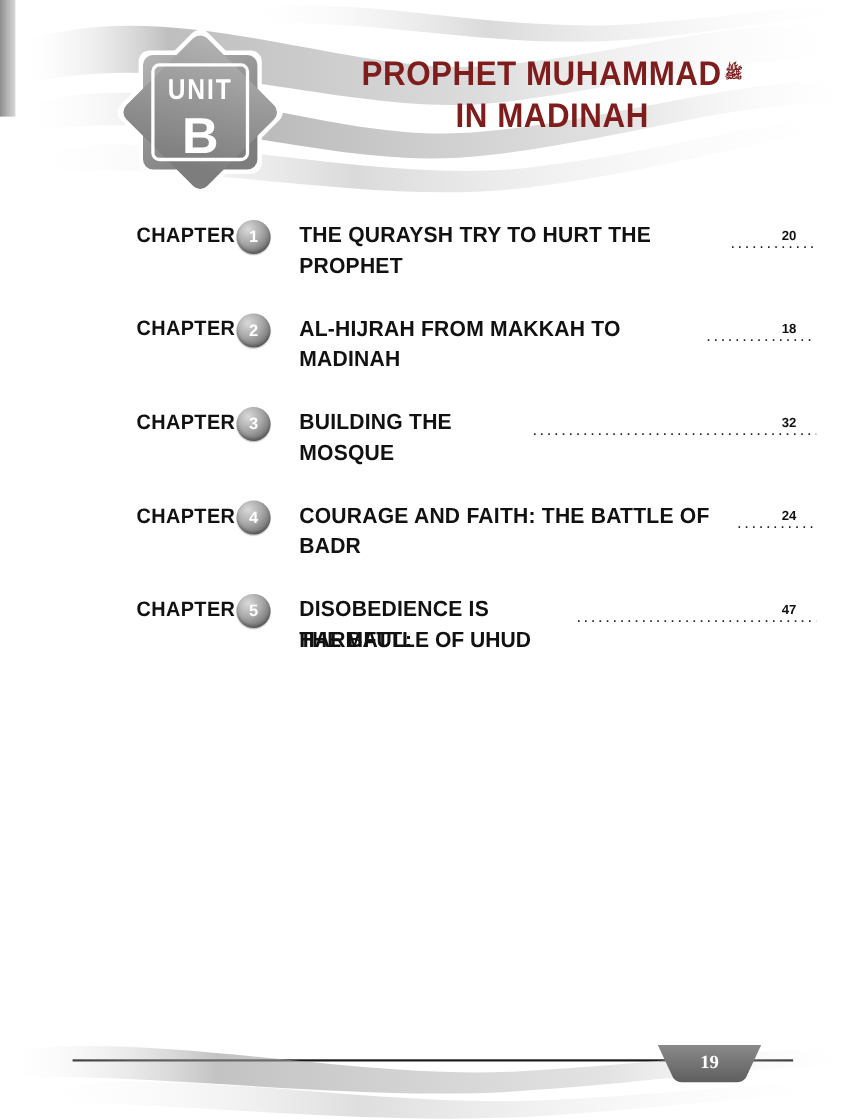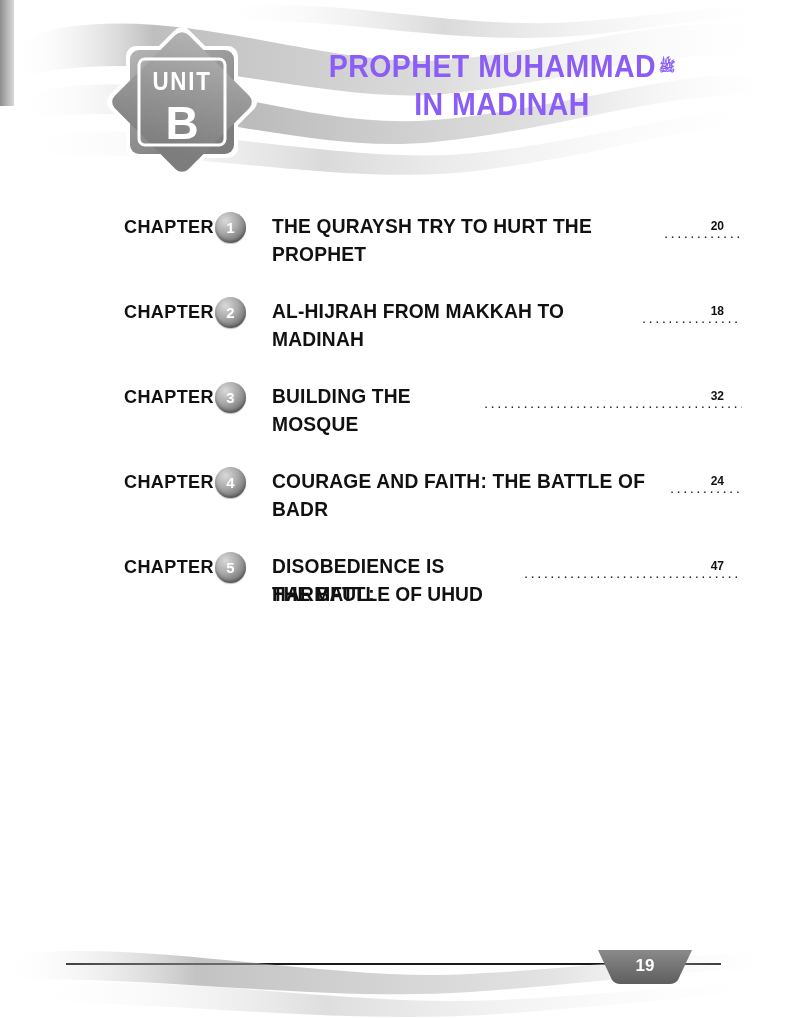--- a/index.html
+++ b/index.html
@@ -90,21 +90,21 @@
     line-height: 1;
   }
 
   
   .title-block {
     position: absolute;
     left: 282px;
     top: 48px;
     width: 440px;
     text-align: center;
-    color: #8b5cf6;
+    color: #7f1d1d;
   }
   .title-line {
     font-family: "Liberation Sans Narrow", "Liberation Sans", sans-serif;
     font-weight: bold;
     font-size: 31px;
     line-height: 38px;
     letter-spacing: 0.5px;
     transform: scaleX(0.92);
     transform-origin: center;
     white-space: nowrap;
@@ -117,21 +117,21 @@
     margin-left: 4px;
     font-family: "DejaVu Sans", sans-serif;
     letter-spacing: 0;
     transform: scaleX(1.08);
   }
 
   
   .toc {
     position: absolute;
     left: 124px;
-    top: 206px;
+    top: 194px;
     width: 600px;
   }
   .toc-row {
     position: relative;
     min-height: 58px;
     margin-bottom: 27px;
   }
   .ch-word {
     position: absolute;
     left: 0;
@@ -231,21 +231,21 @@
     position: absolute;
     inset: 0;
   }
   .page-num {
     position: absolute;
     left: 0;
     top: 6px;
     width: 94px;
     text-align: center;
     color: #ffffff;
-    font-family: Liberation Sans, sans-serif;
+    font-family: Liberation Serif, serif;
     font-weight: bold;
     font-size: 17px;
   }
 </style>
 </head>
 <body>
 
 <div class="page">
 
   <div class="spine"></div>

